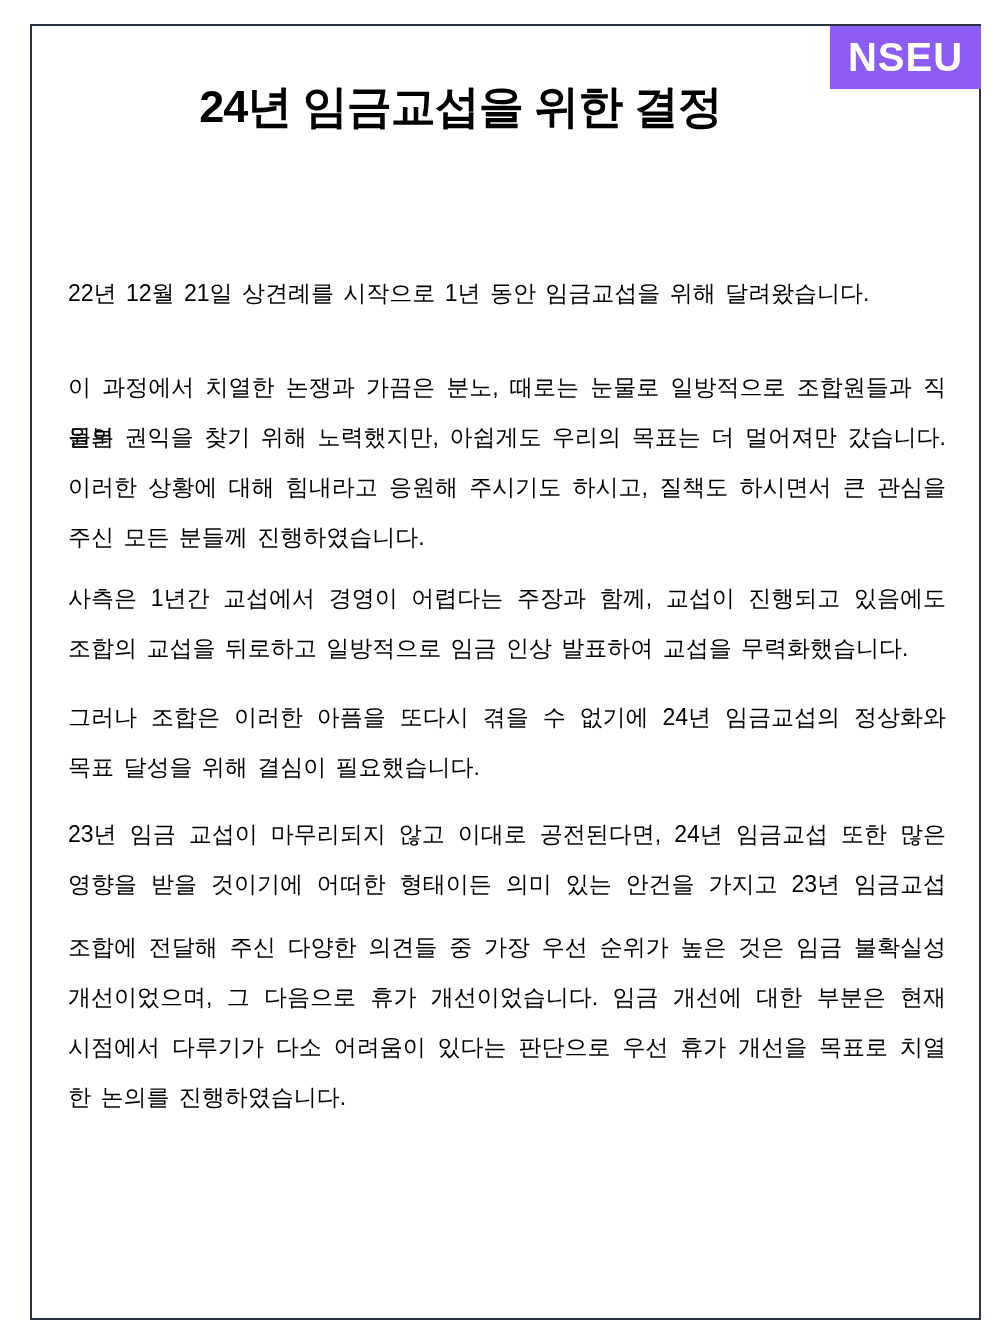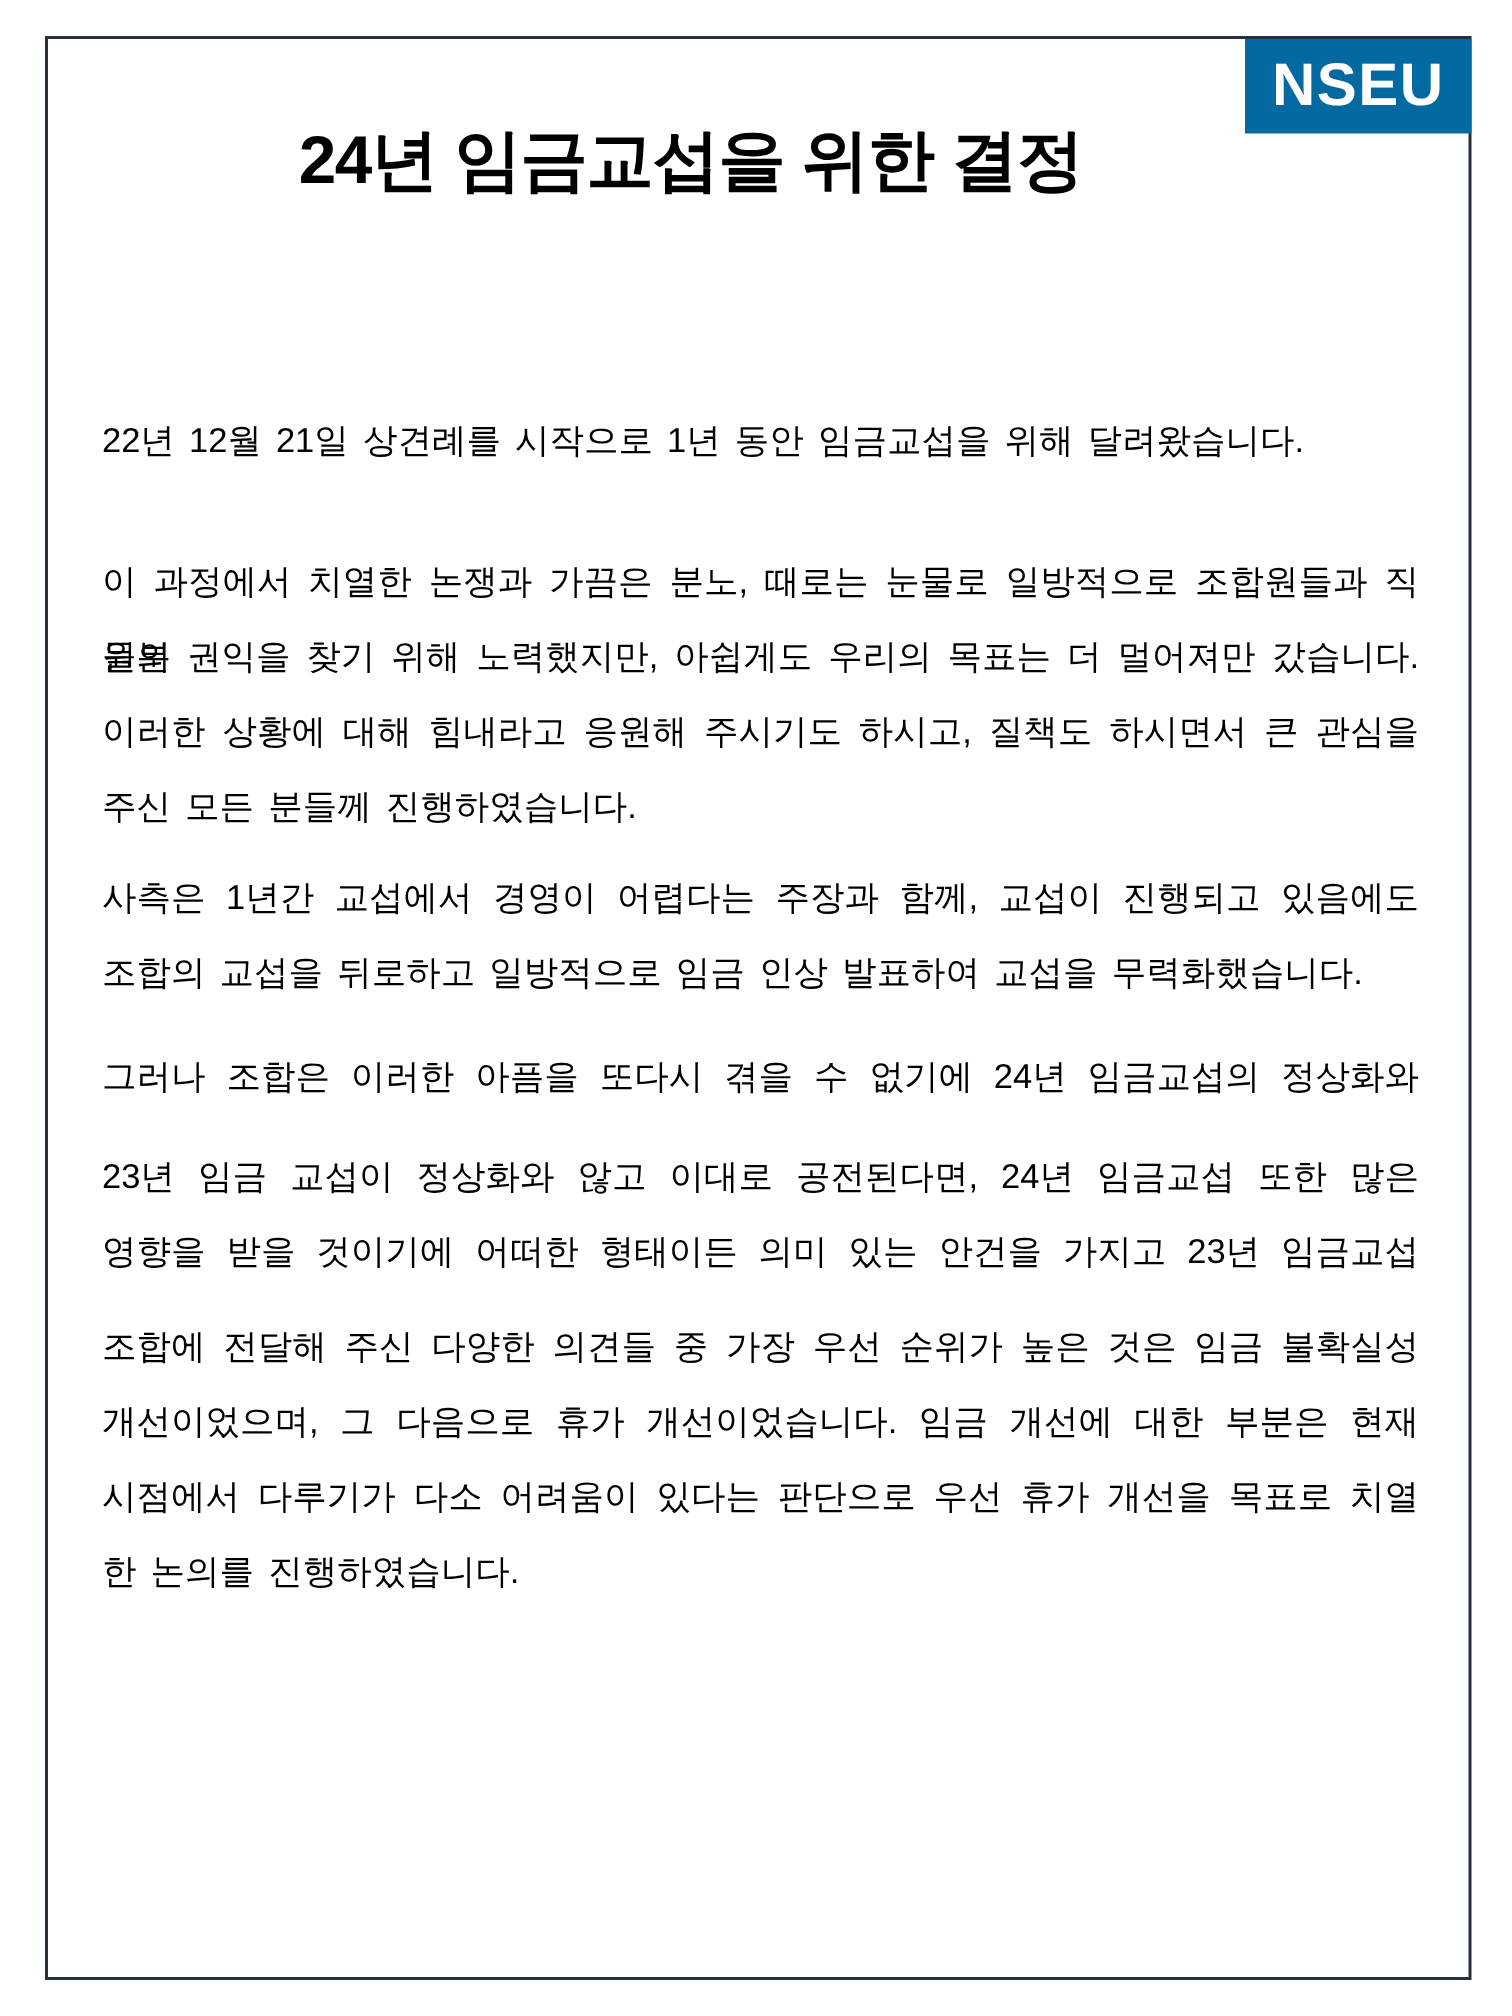--- a/index.html
+++ b/index.html
@@ -22,21 +22,21 @@
     width: 947px;
     height: 1292px;
     border: 2px solid #27313f;
   }
   .nseu-logo {
     position: absolute;
     left: 830px;
     top: 26px;
     width: 151px;
     height: 63px;
-    background: #0369a1;
+    background: #8b5cf6;
     color: #ffffff;
     display: flex;
     align-items: center;
     justify-content: center;
     font-size: 40px;
     font-weight: 700;
     letter-spacing: 1px;
   }
   .doc-title {
     position: absolute;
@@ -108,23 +108,24 @@
         <div class="line">들의 권익을 찾기 위해 노력했지만, 아쉽게도 우리의 목표는 더 멀어져만 갔습니다.</div>
         <div class="line">이러한 상황에 대해 힘내라고 응원해 주시기도 하시고, 질책도 하시면서 큰 관심을</div>
         <div class="line last">주신 모든 분들께 진행하였습니다.</div>
       </div>
       <div class="paragraph p3">
         <div class="line">사측은 1년간 교섭에서 경영이 어렵다는 주장과 함께, 교섭이 진행되고 있음에도</div>
         <div class="line last">조합의 교섭을 뒤로하고 일방적으로 임금 인상 발표하여 교섭을 무력화했습니다.</div>
       </div>
       <div class="paragraph p4">
         <div class="line">그러나 조합은 이러한 아픔을 또다시 겪을 수 없기에 24년 임금교섭의 정상화와</div>
+        <div class="line last">목표 달성을 위해 결심이 필요했습니다.</div>
       </div>
       <div class="paragraph p5">
-        <div class="line">23년 임금 교섭이 정상화와 않고 이대로 공전된다면, 24년 임금교섭 또한 많은</div>
+        <div class="line">23년 임금 교섭이 마무리되지 않고 이대로 공전된다면, 24년 임금교섭 또한 많은</div>
         <div class="line">영향을 받을 것이기에 어떠한 형태이든 의미 있는 안건을 가지고 23년 임금교섭</div>
       </div>
       <div class="paragraph p6">
         <div class="line">조합에 전달해 주신 다양한 의견들 중 가장 우선 순위가 높은 것은 임금 불확실성</div>
         <div class="line">개선이었으며, 그 다음으로 휴가 개선이었습니다. 임금 개선에 대한 부분은 현재</div>
         <div class="line">시점에서 다루기가 다소 어려움이 있다는 판단으로 우선 휴가 개선을 목표로 치열</div>
         <div class="line last">한 논의를 진행하였습니다.</div>
       </div>
     </div>
 </div>

